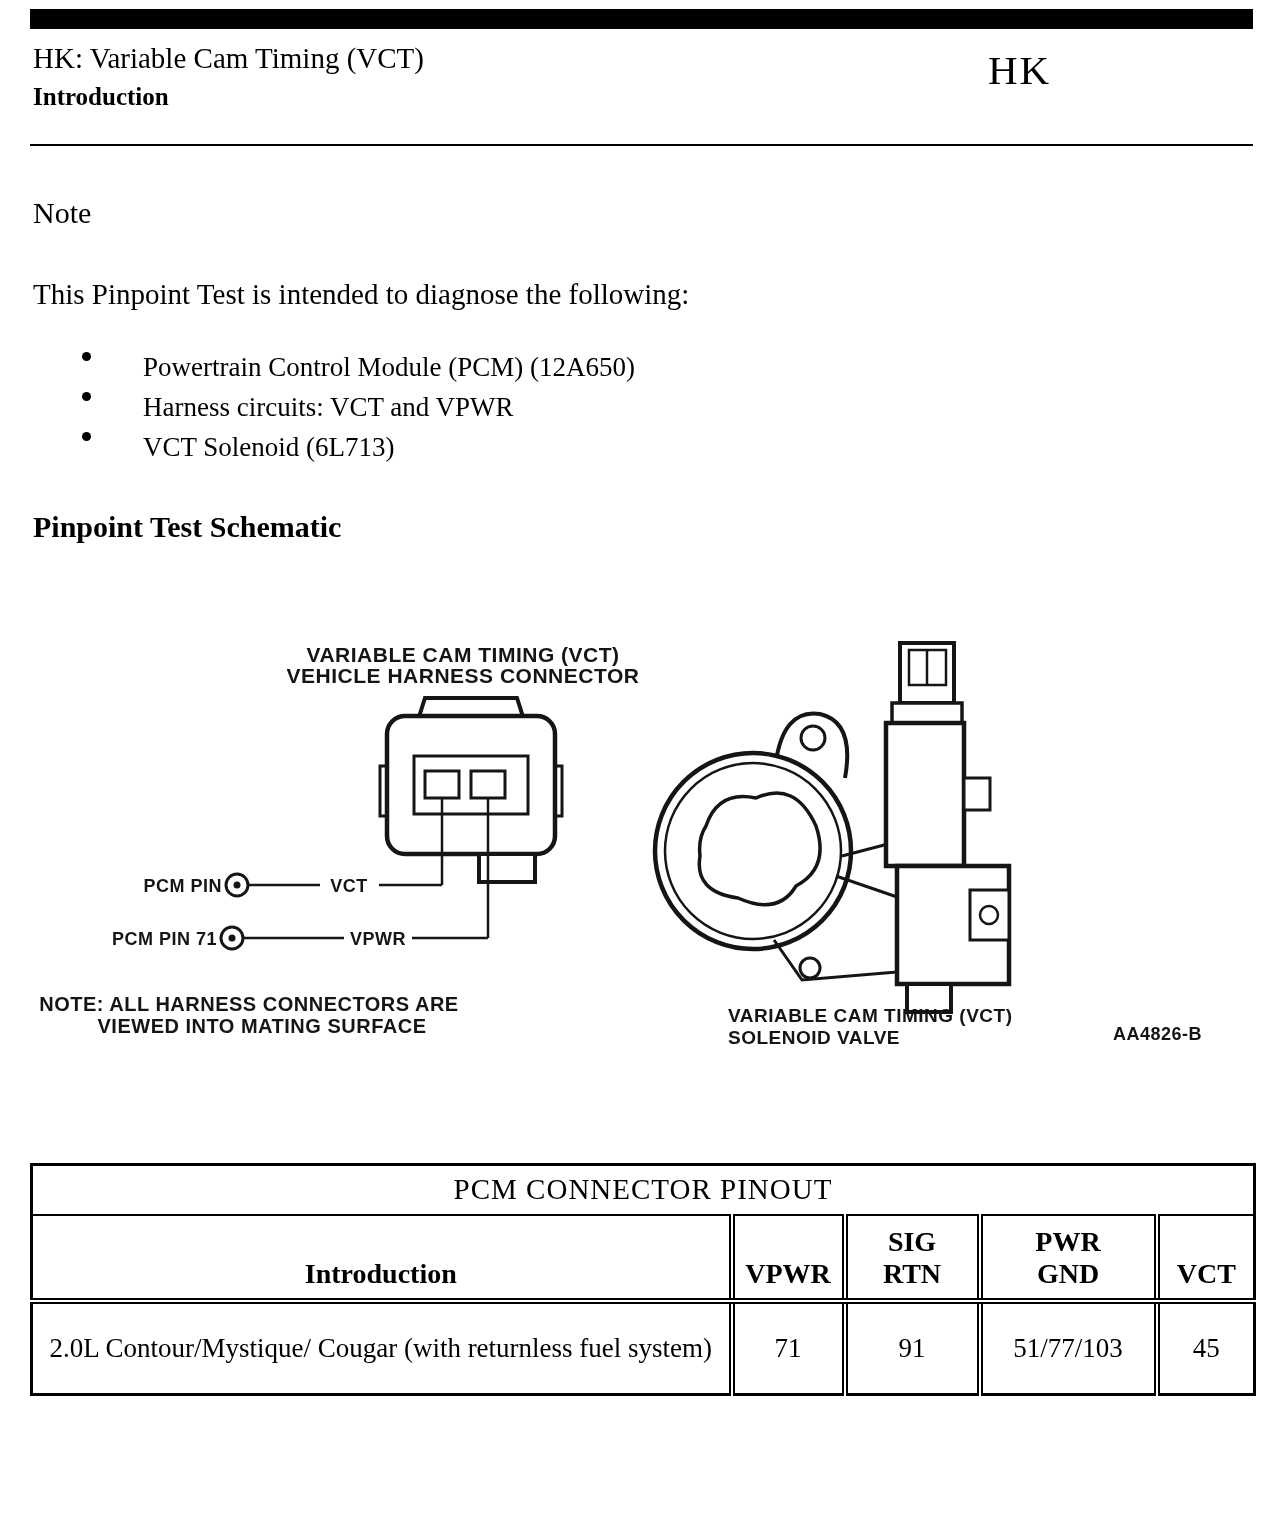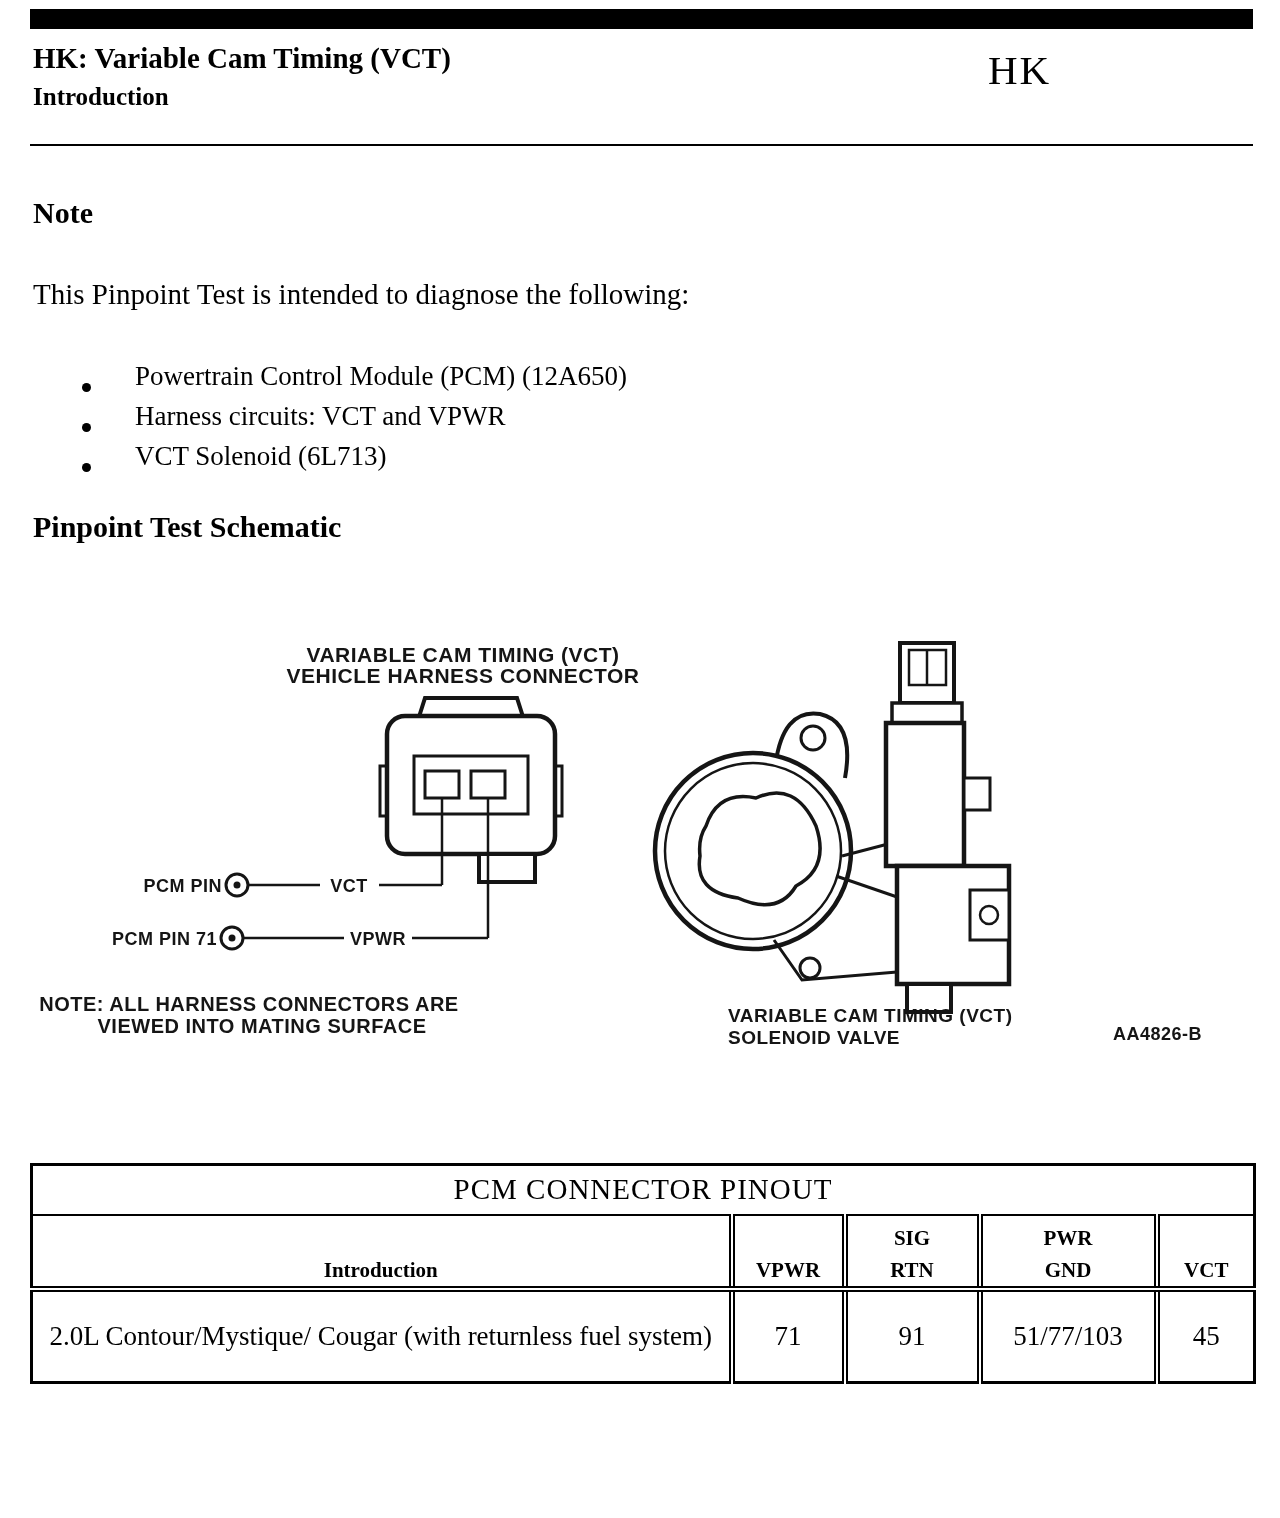--- a/index.html
+++ b/index.html
@@ -5,47 +5,47 @@
   * { margin:0; padding:0; box-sizing:border-box; }
   html,body { background:#ffffff; }
   body {
     width:1280px; height:1518px; position:relative;
     font-family:"Liberation Serif", serif; color:#000;
     overflow:hidden;
   }
   .page { position:absolute; inset:0; background:#fff; }
 
   .top-bar  { position:absolute; left:30px; top:9px;  width:1223px; height:20px; background:#000; }
-  .hdr-title{ position:absolute; left:33px; top:42px;  font-size:29px; font-weight:bold; }
+  .hdr-title{ position:absolute; left:33px; top:42px;  font-size:29px; font-weight:normal; }
   .hdr-sub  { position:absolute; left:33px; top:83px;  font-size:25px; font-weight:bold; }
   .hdr-code { position:absolute; left:988px; top:46px; font-size:41px; font-weight:normal; letter-spacing:2px; }
   .hdr-rule { position:absolute; left:30px; top:144px; width:1223px; height:2px; background:#000; }
 
-  .h-note      { position:absolute; left:33px; top:196px; font-size:30px; font-weight:bold; }
+  .h-note      { position:absolute; left:33px; top:196px; font-size:30px; font-weight:normal; }
   .intro       { position:absolute; left:33px; top:278px; font-size:29px; }
   .bullets     { position:absolute; left:82px; top:352px; }
-  .bullet-item { display:flex; align-items:flex-end; height:40px; }
+  .bullet-item { display:flex; align-items:flex-start; height:40px;gap:8px; }
   .dot         { width:9px; height:9px; border-radius:50%; background:#000; margin-right:44px; flex:none; }
   .bullet-text { font-size:27px; }
 
   .h-schematic { position:absolute; left:33px; top:510px; font-size:30px; font-weight:bold; }
 
   .schematic { position:absolute; left:30px; top:628px; }
   .schematic text { font-family:"Liberation Sans", sans-serif; font-weight:bold; fill:#151515; letter-spacing:0.5px; }
 
   .pinout {
     position:absolute; left:30px; top:1163px; width:1223px;
     border-collapse:collapse; table-layout:fixed; text-align:center;
     border:3px solid #000;
   }
   .pinout td, .pinout th { border:2px solid #000; }
   .t-title td { font-size:29px; height:50px; letter-spacing:1px; font-weight:normal; }
   .t-head th {
-    font-size:21px; font-weight:bold; vertical-align:bottom;
-    height:74px; border-bottom:6px double #000;
+    font-size:28px; font-weight:bold; vertical-align:bottom;
+    height:86px; padding-bottom:8px; border-bottom:6px double #000;
   }
   .t-head th + th, .t-row td + td { border-left:6px double #000; }
   .t-head th div { line-height:32px; }
   .t-row td { font-size:27px; vertical-align:middle; }
   .t-row.r1 td { height:94px; }
   .t-row.r2 td { height:56px; }
   .app-cell { padding:4px 16px; line-height:38px;text-align:center; }
 </style>
 </head>
 <body>

